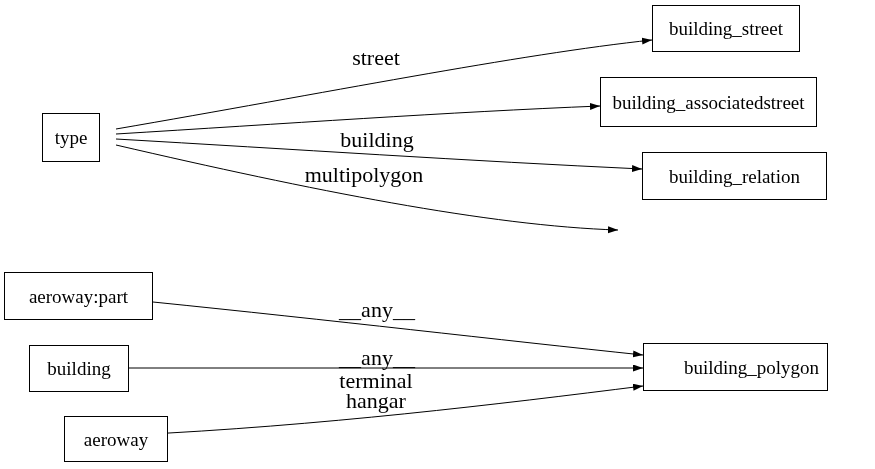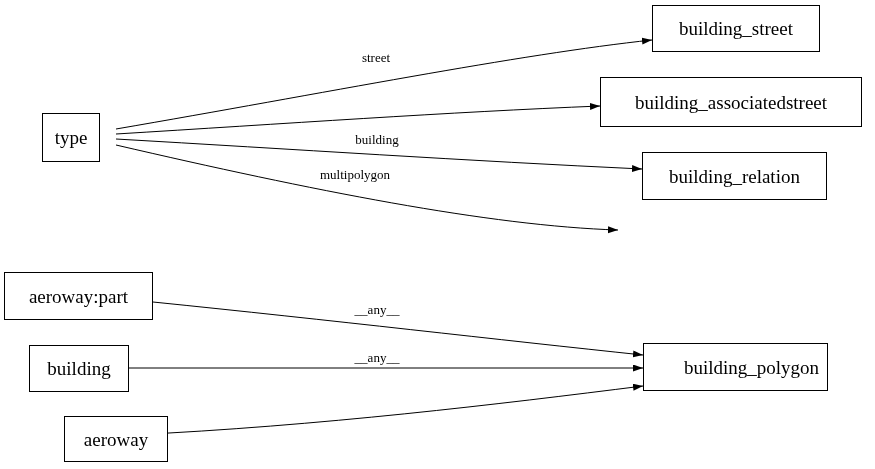--- a/index.html
+++ b/index.html
@@ -29,21 +29,21 @@
     background: #ffffff;
     display: flex;
     align-items: center;
     justify-content: center;
     font-size: 19px;
     line-height: 1;
     white-space: nowrap;
   }
   .elabel {
     position: absolute;
-    font-size: 13px;
+    font-size: 22px;
     line-height: 20px;
     transform: translateX(-50%);
     text-align: center;
     white-space: pre-line;
   }
 </style>
 </head>
 <body>
 
 <div class="stage">
@@ -60,40 +60,42 @@
       <path d="M116,139 C 290,149 470,161 642,169" marker-end="url(#arrow)"></path>
       <path d="M116,145 C 310,190 490,226 618,230" marker-end="url(#arrow)"></path>
       <path d="M153,302 C 330,320 500,340 643,355" marker-end="url(#arrow)"></path>
       <path d="M129,368 L643,368" marker-end="url(#arrow)"></path>
       <path d="M131,435 C 320,426 500,404 643,386" marker-end="url(#arrow)"></path>
     </g>
   </svg>
 
   <div class="node" style="left:42px; top:113px; width:58px; height:49px;">type</div>
 
-  <div class="node" style="left:652px; top:5px; width:168px; height:47px;">building_street</div>
+  <div class="node" style="left:652px; top:5px; width:148px; height:47px;">building_street</div>
 
-  <div class="node" style="left:600px; top:77px; width:262px; height:50px;text-align:center;">building_associatedstreet</div>
+  <div class="node" style="left:600px; top:77px; width:217px; height:50px;text-align:center;">building_associatedstreet</div>
 
   <div class="node" style="left:642px; top:152px; width:185px; height:48px;">building_relation</div>
 
 
   <div class="node" style="left:4px; top:272px; width:149px; height:48px;">aeroway:part</div>
 
   <div class="node" style="left:29px; top:345px; width:100px; height:47px;">building</div>
 
   <div class="node" style="left:27px; top:416px; width:104px; height:46px;margin-left:37px;">aeroway</div>
 
   <div class="node" style="left:643px; top:343px; width:185px; height:48px;padding-left:32px;">building_polygon</div>
 
   <div class="elabel" style="left:376px; top:48px;">street</div>
 
 
   <div class="elabel" style="left:377px; top:130px;">building</div>
 
-  <div class="elabel" style="left:355px; top:165px;">multipolygon</div>
+  <div class="elabel" style="left:364px; top:165px;">multipolygon</div>
 
   <div class="elabel" style="left:377px; top:300px;">__any__</div>
 
   <div class="elabel" style="left:377px; top:348px;">__any__</div>
 
+  <div class="elabel" style="left:376px; top:371px;">terminal
+hangar</div>
 
 </div>
 
 </body></html>

